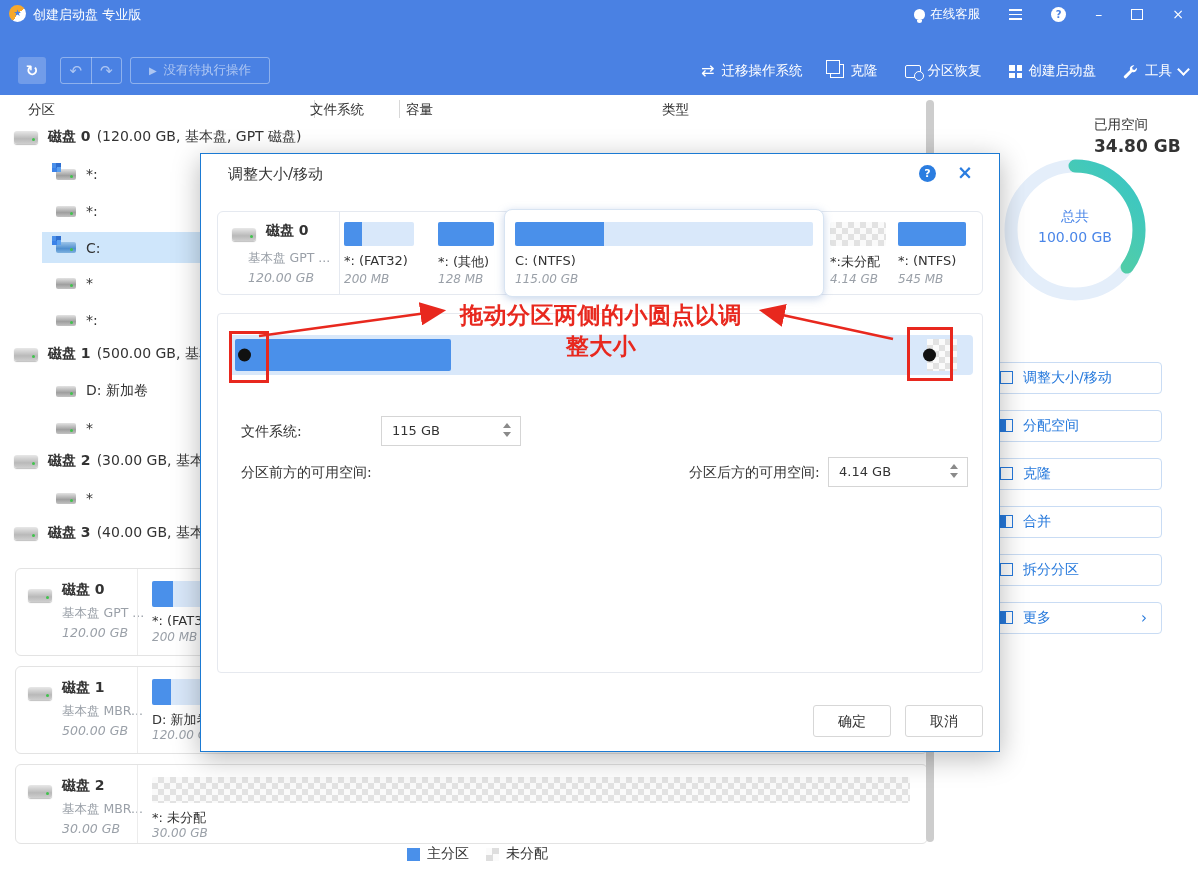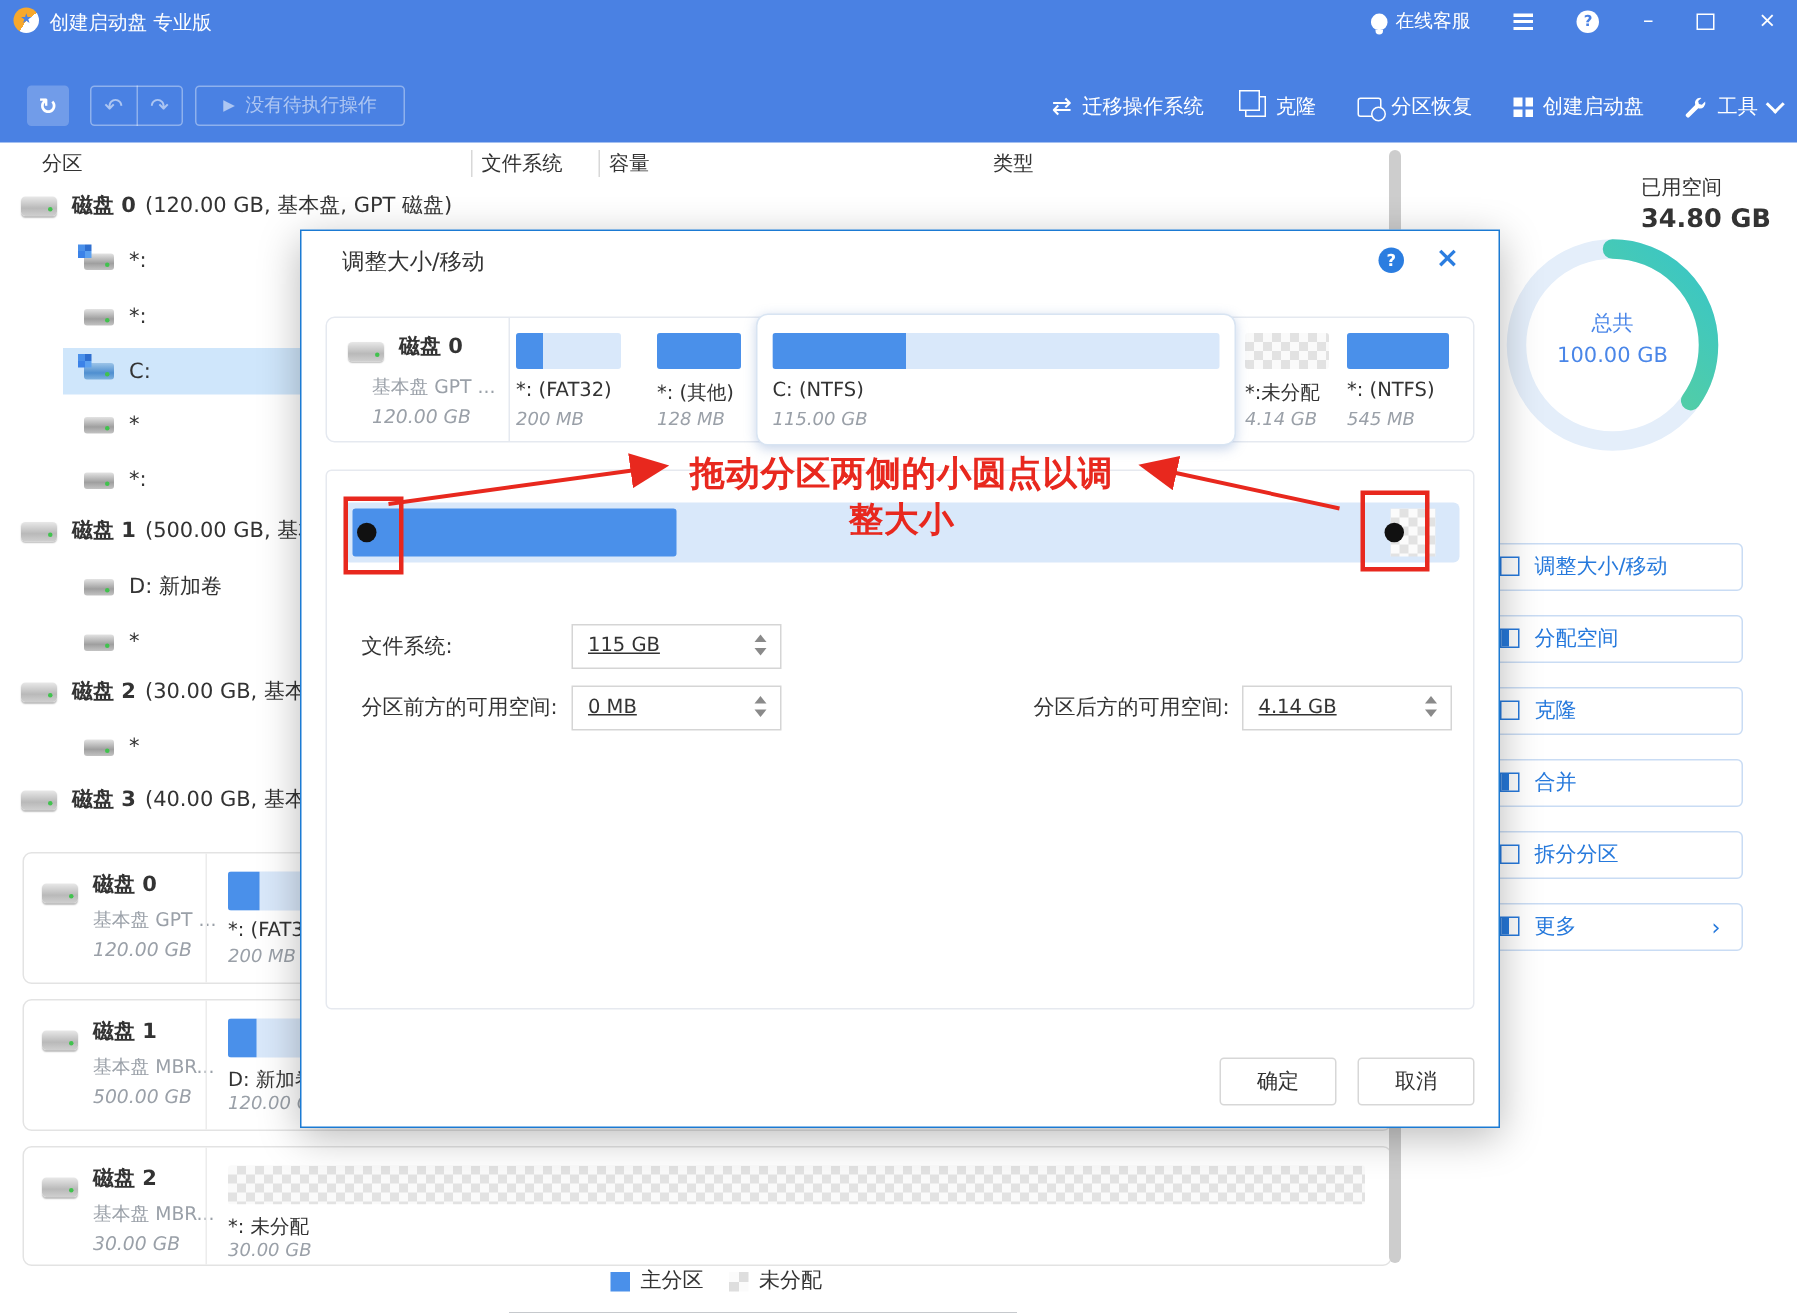--- a/index.html
+++ b/index.html
@@ -127,21 +127,21 @@
   #track .tchk{position:absolute;right:16px;top:4px;height:32px;width:30px;
         background:conic-gradient(#e2e2e2 25%,#fbfbfb 0 50%,#e2e2e2 0 75%,#fbfbfb 0) 0 0/12px 12px;}
   .handle{position:absolute;top:50%;transform:translateY(-50%);width:13px;height:13px;border-radius:50%;background:#111;z-index:3;}
   .redrect{position:absolute;border:3px solid #e8281e;box-sizing:border-box;z-index:4;}
   #annot-text{position:absolute;left:250px;top:146px;width:300px;text-align:center;color:#e8281e;
               font-size:23px;font-weight:bold;letter-spacing:.5px;z-index:5;}
   #annot-svg{position:absolute;left:0;top:140px;width:800px;height:90px;pointer-events:none;z-index:5;}
 
   .fldlabel{position:absolute;height:30px;line-height:30px;font-size:14px;color:#333;}
   .spinbox{position:absolute;width:140px;height:30px;border:1px solid #d5d5d5;box-sizing:border-box;background:#fff;}
-  .spinbox .val{position:absolute;left:10px;top:0;line-height:28px;font-size:13px;color:#333;text-decoration:underline;}
+  .spinbox .val{position:absolute;left:10px;top:0;line-height:28px;font-size:13px;color:#333;}
   .spin{position:absolute;right:9px;top:6px;display:flex;flex-direction:column;gap:4px;}
   .spin .up{width:0;height:0;border-left:4px solid transparent;border-right:4px solid transparent;border-bottom:5px solid #8a8a8a;}
   .spin .dn{width:0;height:0;border-left:4px solid transparent;border-right:4px solid transparent;border-top:5px solid #8a8a8a;}
 
   .dlgbtn{position:absolute;top:551px;width:78px;height:32px;background:#fff;border:1px solid #d7d7d7;border-radius:3px;
           box-sizing:border-box;text-align:center;line-height:30px;font-size:14px;color:#333;}
 </style>
 </head>
 <body>
 
@@ -201,21 +201,21 @@
           <path d="M10.5 1.2a3.6 3.6 0 0 0-3.4 4.8L1.5 11.6a1.5 1.5 0 1 0 2.1 2.1l5.6-5.6a3.6 3.6 0 0 0 4.6-4.4L11.6 5.9l-2-.5-.5-2 2.2-2a3.6 3.6 0 0 0-.8-.2z" fill="#fff"></path>
         </svg>
         <span>工具</span>
         <span class="caret"></span>
       </div>
     </div>
   </div>
 
   <div class="colhead" style="left:28px;">分区</div>
   <div class="coldiv" style="left:314px;"></div>
-  <div class="colhead" style="left:321px;">文件系统</div>
+  <div class="colhead" style="left:310px;">文件系统</div>
   <div class="coldiv" style="left:399px;"></div>
   <div class="colhead" style="left:406px;">容量</div>
   <div class="colhead" style="left:662px;">类型</div>
 
   <div class="trow diskrow" style="top:123px;">
     <span class="hdd"></span>
     <span class="dname">磁盘 0</span>
     <span class="ddetail">(120.00 GB, 基本盘, GPT 磁盘)</span>
   </div>
   <div class="trow childrow" style="top:160px;">
@@ -431,27 +431,20 @@
 
     <div class="fldlabel" style="left:40px;top:262px;">文件系统:</div>
     <div class="spinbox" style="left:180px;top:262px;">
       <span class="val">115 GB</span>
       <span class="spin">
           <span class="up"></span>
           <span class="dn"></span>
         </span>
     </div>
     <div class="fldlabel" style="left:40px;top:303px;">分区前方的可用空间:</div>
-    <div class="spinbox" style="left:180px;top:303px;">
-      <span class="val">0 MB</span>
-      <span class="spin">
-          <span class="up"></span>
-          <span class="dn"></span>
-        </span>
-    </div>
     <div class="fldlabel" style="left:488px;top:303px;">分区后方的可用空间:</div>
     <div class="spinbox" style="left:627px;top:303px;">
       <span class="val">4.14 GB</span>
       <span class="spin">
           <span class="up"></span>
           <span class="dn"></span>
         </span>
     </div>
 
     <div class="dlgbtn" style="left:612px;">确定</div>

